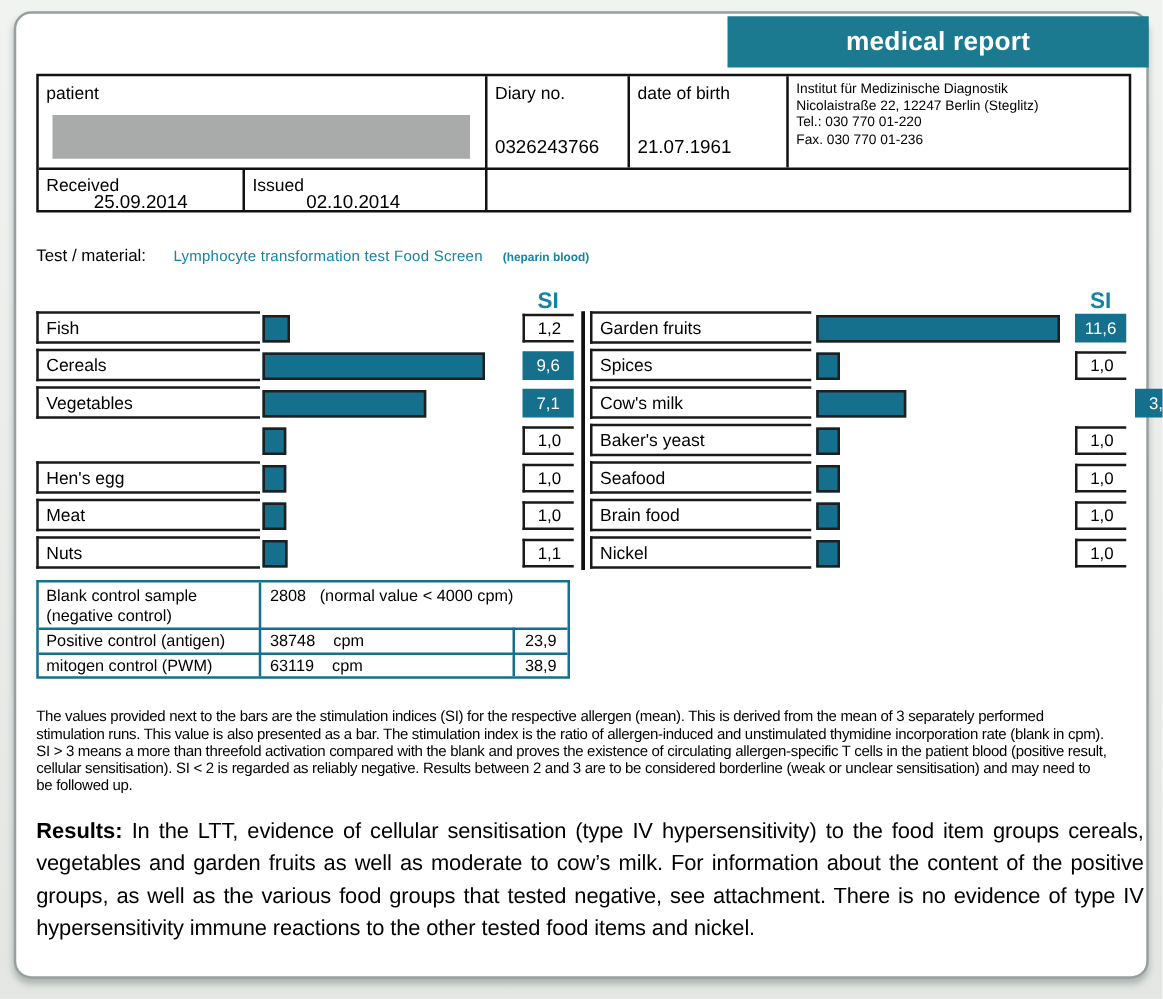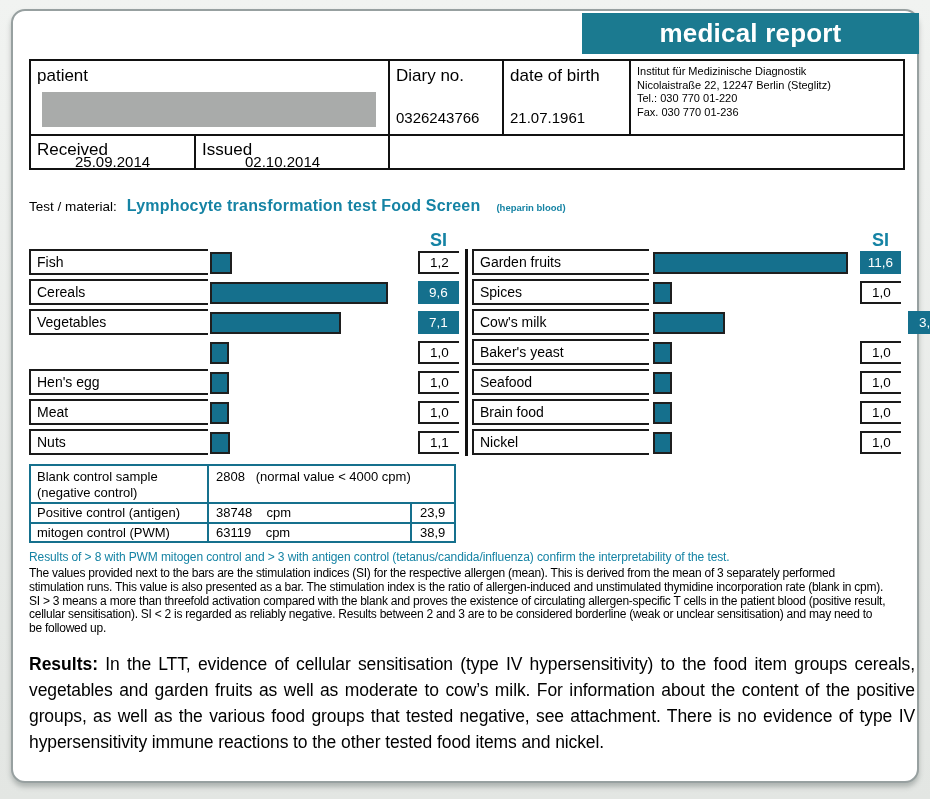--- a/index.html
+++ b/index.html
@@ -17,32 +17,32 @@
   .card{
     position:absolute;left:11px;top:9px;width:908px;height:774px;
     background:#fff;border:2.5px solid var(--card-border);border-radius:14px;
     box-shadow:0 4px 5px rgba(110,120,118,.45);
   }
   
   .banner{
     position:absolute;left:569px;top:2px;width:337px;height:41px;
     background:var(--teal-banner);display:flex;align-items:center;justify-content:center;
   }
-  .banner span{color:#fff;font-size:26px;font-weight:bold;letter-spacing:.2px;}
+  .banner span{color:#fff;font-size:21px;font-weight:bold;letter-spacing:.2px;}
   
   .htable{position:absolute;left:16px;top:48px;width:876px;height:111px;border:2px solid #111;}
   .hline{position:absolute;background:#111;}
-  .hlabel{position:absolute;font-size:17px;color:#000;}
+  .hlabel{position:absolute;font-size:14px;color:#000;}
   .hvalue{position:absolute;font-size:15px;color:#000;}
   .inst{position:absolute;left:606px;top:4px;width:264px;font-size:11px;line-height:13.5px;color:#000;}
   .patientbox{position:absolute;left:11px;top:31px;width:334px;height:35px;background:var(--patient-box);}
   
   .testline{position:absolute;left:16px;top:186px;display:flex;align-items:baseline;}
   .testline .lbl{font-size:13.5px;color:#000;}
-  .testline .ttl{font-size:16px;font-weight:bold;color:var(--teal-text);margin-left:10px;letter-spacing:.2px;}
+  .testline .ttl{font-size:12px;font-weight:normal;color:var(--teal-text);margin-left:22px;letter-spacing:.2px;}
   .testline .note{font-size:9.5px;font-weight:bold;color:var(--teal-text);margin-left:16px;}
   
   .si-head{position:absolute;top:219px;width:41px;text-align:center;font-size:18px;font-weight:bold;color:var(--teal-text);}
   .chart-col{position:absolute;top:238px;width:436px;}
   .chart-row{position:relative;height:30px;}
   .label-box{
     position:absolute;left:0;top:0;height:26px;background:#fff;
     border:2px solid #1a1a1a;border-right:none;
     font-size:14px;line-height:22px;padding-left:6px;color:#000;white-space:nowrap;overflow:hidden;
   }
@@ -206,20 +206,19 @@
     <div class="ctext" style="left:389px;top:39px">23,9</div>
 
     <div class="ctext" style="left:6px;top:59px">mitogen control (PWM)</div>
     <div class="ctext" style="left:185px;top:59px">
       <span>63119</span>&nbsp;&nbsp;&nbsp;
       <span>cpm</span>
     </div>
     <div class="ctext" style="left:389px;top:59px">38,9</div>
   </div>
 
-  <div class="tealnote">Results of &gt; 8 with PWM mitogen control and &gt; 3 with antigen control (tetanus/candida/influenza) confirm the interpretability of the test.</div>
   <div class="explain">The values provided next to the bars are the stimulation indices (SI) for the respective allergen (mean). This is derived from the mean of 3 separately performed stimulation runs. This value is also presented as a bar. The stimulation index is the ratio of allergen-induced and unstimulated thymidine incorporation rate (blank in cpm). SI &gt; 3 means a more than threefold activation compared with the blank and proves the existence of circulating allergen-specific T cells in the patient blood (positive result, cellular sensitisation). SI &lt; 2 is regarded as reliably negative. Results between 2 and 3 are to be considered borderline (weak or unclear sensitisation) and may need to be followed up.</div>
   <div class="results">
     <b>Results:</b>
     <span>In the LTT, evidence of cellular sensitisation (type IV hypersensitivity) to the food item groups cereals, vegetables and garden fruits as well as moderate to cow’s milk. For information about the content of the positive groups, as well as the various food groups that tested negative, see attachment. There is no evidence of type IV hypersensitivity immune reactions to the other tested food items and nickel.</span>
   </div>
 
 </div>
 
 </body></html>

